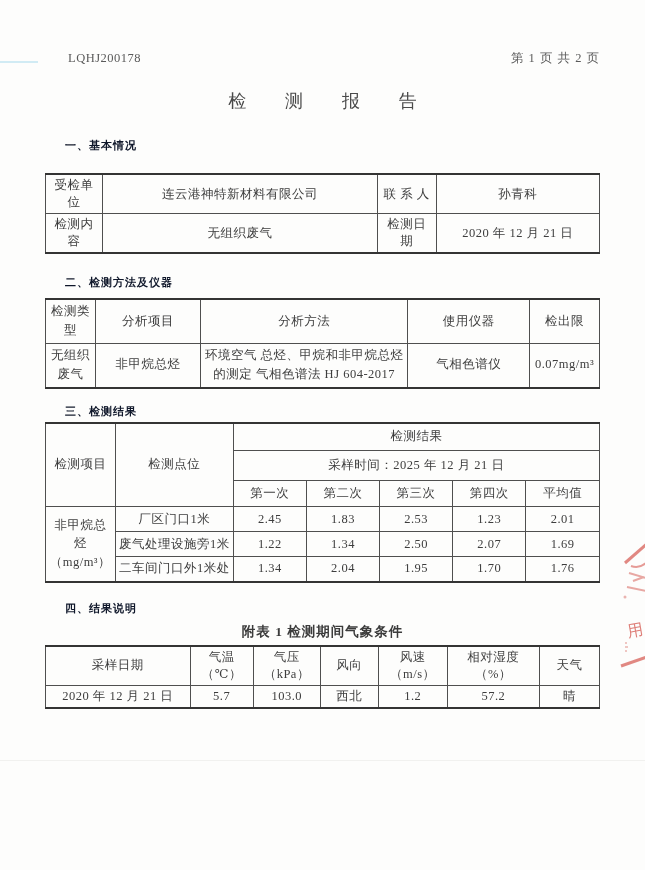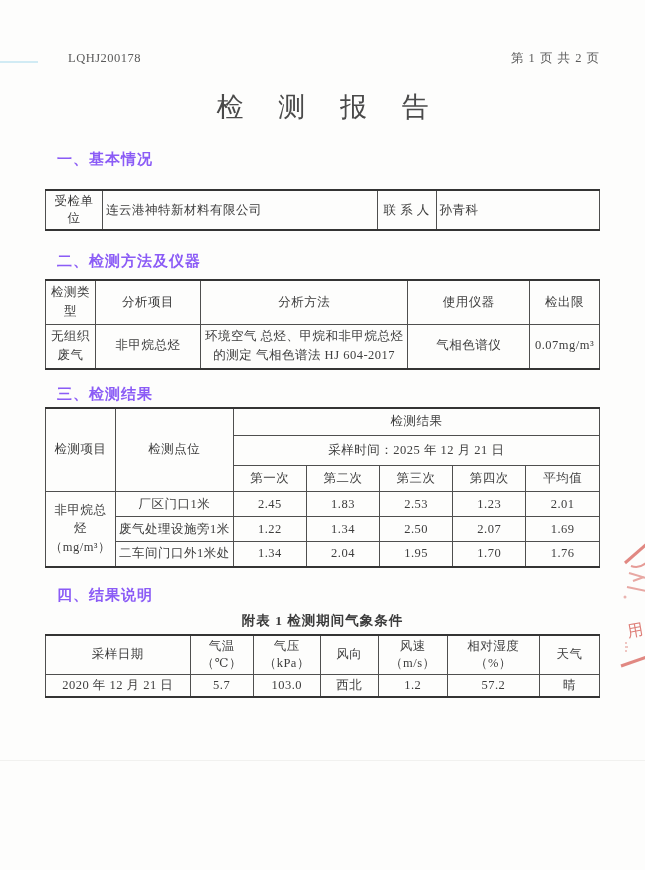--- a/index.html
+++ b/index.html
@@ -28,27 +28,27 @@
     background: #f1f1ef;
   }
   
   .doc-header {
     display: flex; justify-content: space-between; align-items: baseline;
     font-size: 12.5px; color: #5a5a5a; letter-spacing: 1px;
   }
   .report-no { margin-left: 23px; letter-spacing: 0.5px; }
   .doc-title {
     text-align: center;
-    font-size: 27px; color: #4a4a4a;
+    font-size: 18px; color: #4a4a4a;
     letter-spacing: 14px; text-indent: 14px;
-    margin-top: 22px; font-weight: 500;
+    margin-top: 22px; font-weight: 500; font-family: Liberation Mono, monospace;
   }
   .section-heading {
-    font-size: 15px; font-weight: 700; color: #8b5cf6;
-    margin: 0 0 0 12px; letter-spacing: 1px;
+    font-size: 11px; font-weight: 700; color: #0f172a;
+    margin: 0 0 0 20px; letter-spacing: 1px;
   }
   .sh1 { margin-top: 25px; }
   .sh2 { margin-top: 21px; }
   .sh3 { margin-top: 15px; }
   .sh4 { margin-top: 18px; }
   .table-caption {
     text-align: center; font-size: 13.5px; font-weight: 700;
     color: #3c3c3c; margin-top: 7px; letter-spacing: 1px;
   }
   
@@ -62,21 +62,21 @@
     font-weight: normal;
     text-align: center;
     padding: 2px 3px;
     letter-spacing: 0.5px;
   }
   .t-basic    { margin-top: 20px; }
   .t-methods  { margin-top: 8px; }
   .t-results  { margin-top: 3px; }
   .t-weather  { margin-top: 4px; }
   .t-basic td { height: 29px; }
-  .t-basic td.val { text-align: left; }
+  .t-basic td.val { text-align: center; }
   .t-methods td { height: 44px; line-height: 1.55; }
   .t-results td { height: 25px; }
   .t-results td.grp { height: 28px; }
   .t-results td.time { height: 30px; }
   .t-results td.runh { height: 26px; }
   .t-weather td { height: 22px; }
   .unit-cell { line-height: 1.5; }
   
   .stamp-frag { position: absolute; right: 0; overflow: hidden; pointer-events: none; }
   .stamp-top  { top: 540px; width: 27px; height: 64px; }
@@ -104,20 +104,26 @@
         <col style="width:49.6%">
         <col style="width:10.6%">
         <col style="width:29.5%">
       </colgroup>
     <tbody>
       <tr>
         <td>受检单位</td>
         <td class="val">连云港神特新材料有限公司</td>
         <td>联 系 人</td>
         <td class="val">孙青科</td>
+      </tr>
+      <tr>
+        <td>检测内容</td>
+        <td class="val">无组织废气</td>
+        <td>检测日期</td>
+        <td class="val">2020 年 12 月 21 日</td>
       </tr>
     </tbody>
   </table>
 
   <div class="section-heading sh2">二、检测方法及仪器</div>
   <table class="t-methods">
     <colgroup>
         <col style="width:9%">
         <col style="width:19%">
         <col style="width:37.4%">

